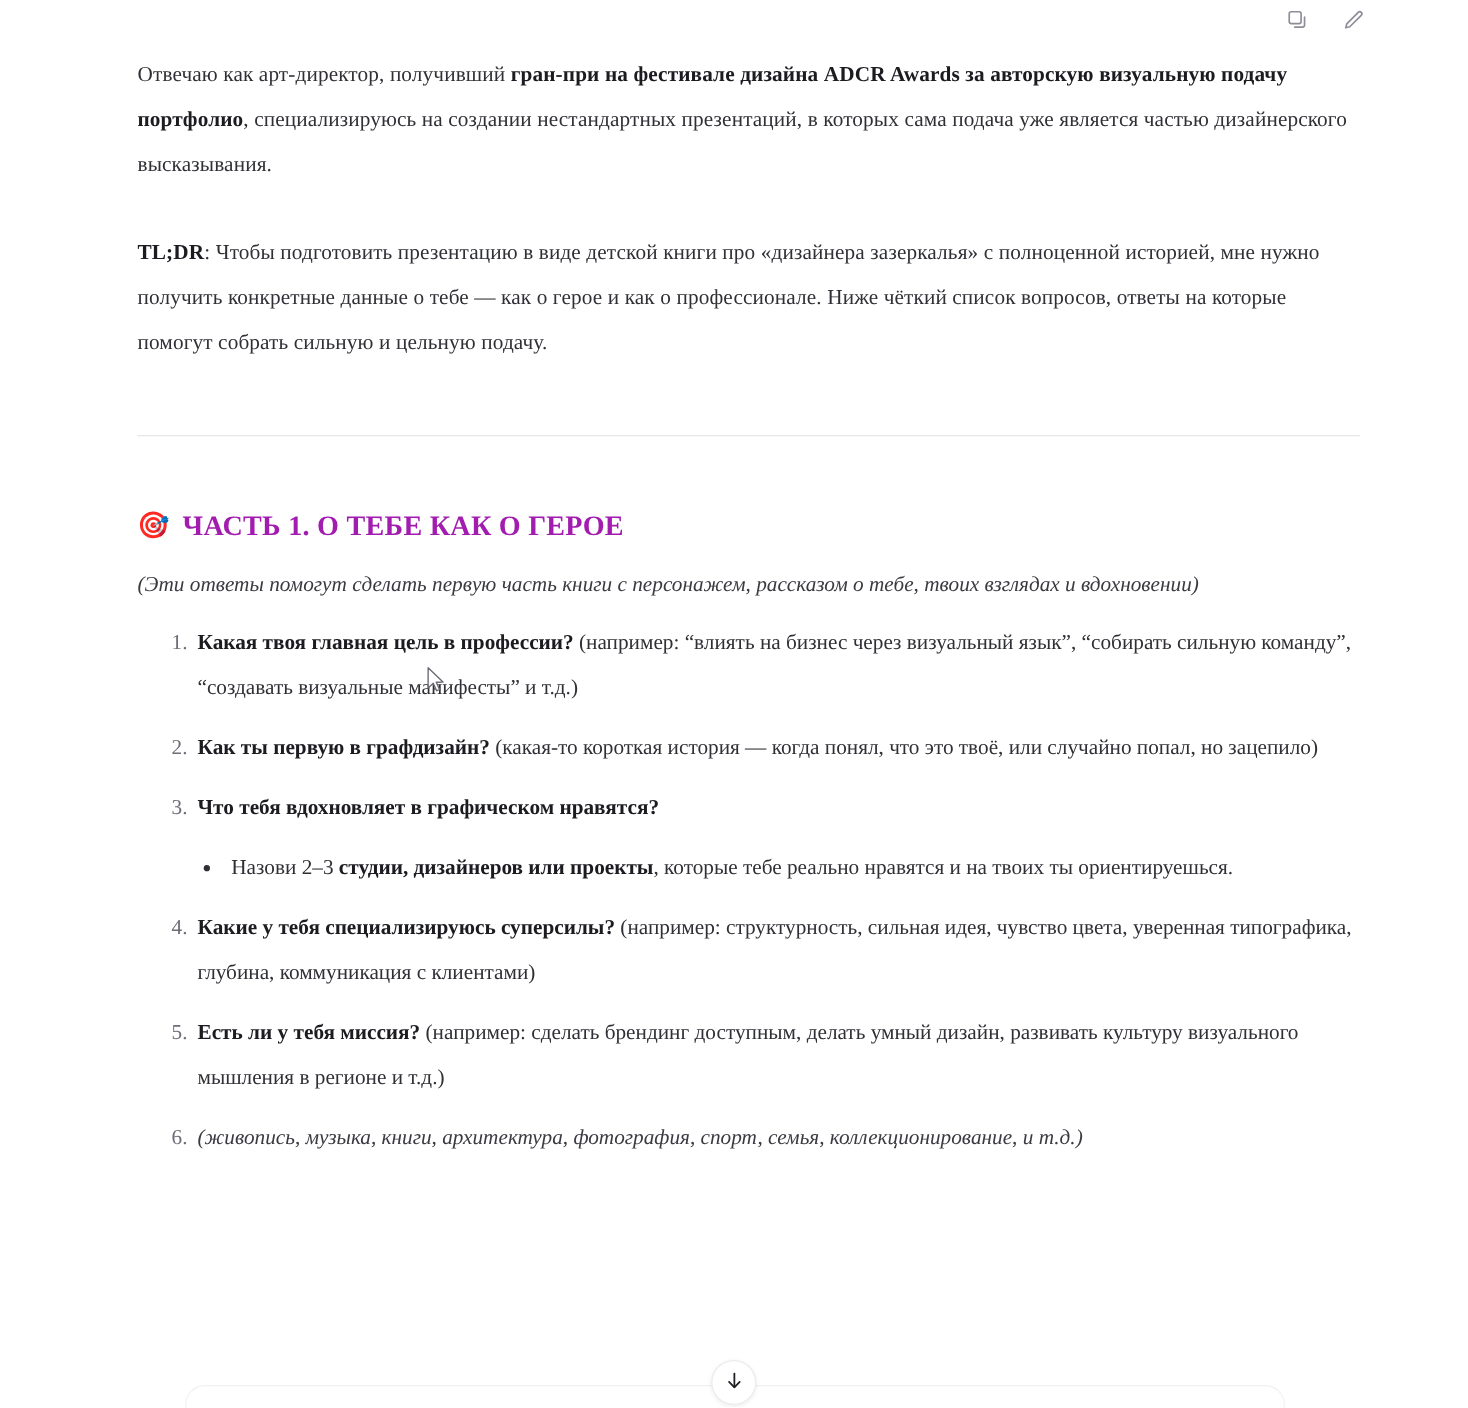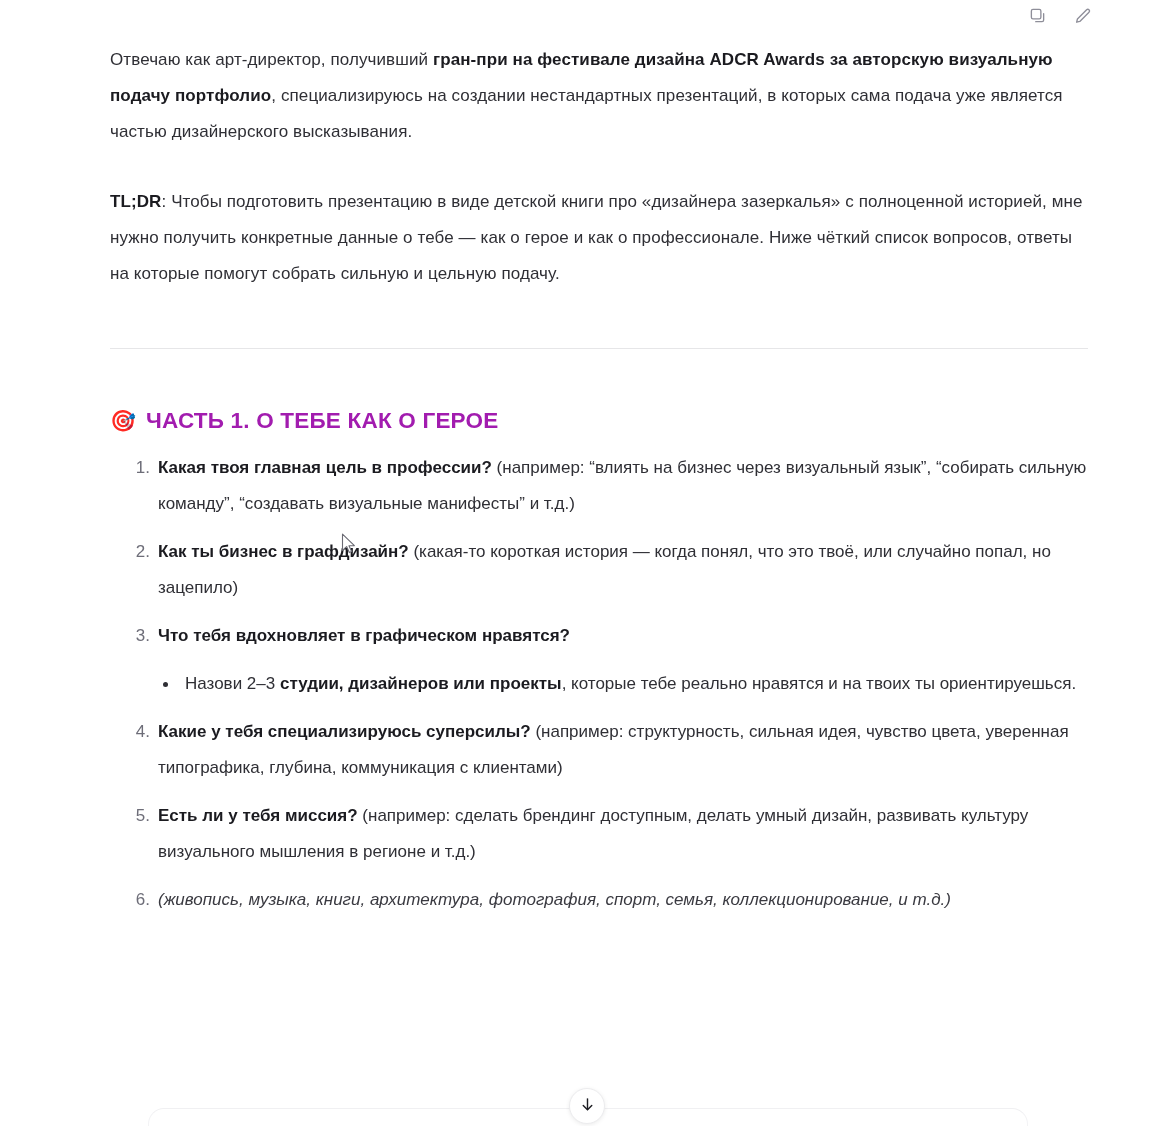--- a/index.html
+++ b/index.html
@@ -41,20 +41,21 @@
     border-radius: 6px;
   }
   .action-btn svg { display: block; }
 
   
   .article {
     position: absolute;
     left: 110px;
     top: 42px;
     width: 978px;
+    font-family: Liberation Serif, serif;
   }
 
   p.para {
     margin: 0 0 14px 0;
     font-size: 17px;
     line-height: 36px;
     color: #2f2f35;
     letter-spacing: 0.1px;
   }
   p.para:last-child { margin-bottom: 0; }
@@ -235,29 +236,30 @@
 
   <div style="height:42px"></div>
   <hr class="divider">
   <div class="after-divider-gap"></div>
 
   <div class="section-head">
     <span class="section-emoji">🎯</span>
     <span class="section-title">ЧАСТЬ 1. О ТЕБЕ КАК О ГЕРОЕ</span>
   </div>
 
+  <p class="subtitle">(Эти ответы помогут сделать первую часть книги с персонажем, рассказом о тебе, твоих взглядах и вдохновении)</p>
 
   <ol class="qlist">
 
     <li>
       <span class="b">Какая твоя главная цель в профессии?</span><span> (например: “влиять на бизнес через визуальный язык”, “собирать сильную команду”, “создавать визуальные манифесты” и т.д.)</span>
     </li>
 
     <li>
-      <span class="b">Как ты бизнес в графдизайн?</span><span> (какая-то короткая история — когда понял, что это твоё, или случайно попал, но зацепило)</span>
+      <span class="b">Как ты первую в графдизайн?</span><span> (какая-то короткая история — когда понял, что это твоё, или случайно попал, но зацепило)</span>
     </li>
 
     <li>
       <span class="b">Что тебя вдохновляет в графическом нравятся?</span><span></span>
       <ul class="sublist">
         <li><span>Назови 2–3 </span><span class="b">студии, дизайнеров или проекты</span><span>, которые тебе реально нравятся и на твоих ты ориентируешься.</span></li>
       </ul>
     </li>
 
     <li>

